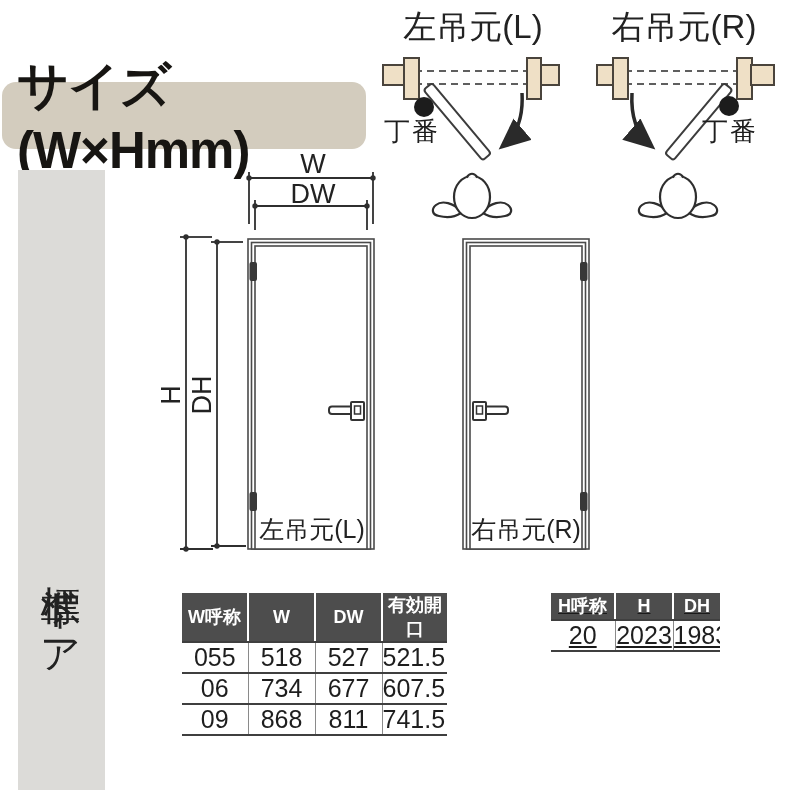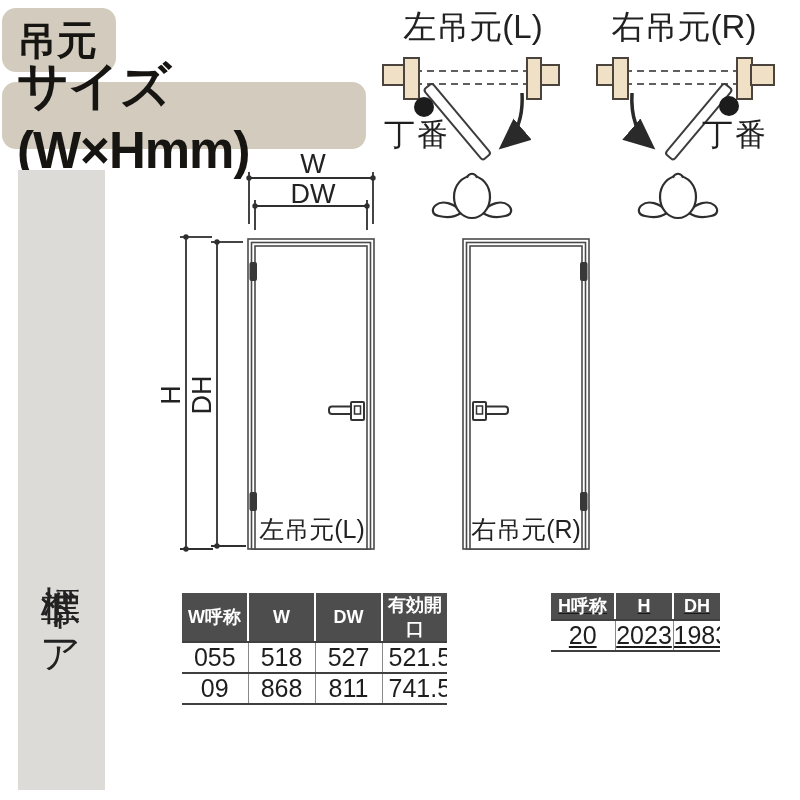--- a/index.html
+++ b/index.html
@@ -23,42 +23,41 @@
   .arrow{fill:none;stroke:#2a2a2a;stroke-width:3.5;}
   .pbody,.phead,.pnose{fill:#fff;stroke:#2e2e2e;stroke-width:2.2;}
   .fr{fill:#fff;stroke:#4a4a4a;stroke-width:1.6;}
   .hinge{fill:#383838;}
   .hw{fill:#fff;stroke:#333;stroke-width:2;}
   .hw2{fill:none;stroke:#333;stroke-width:1.5;}
   .dim line{stroke:#2f2f2f;stroke-width:1.8;}
   .dim circle{fill:#2f2f2f;}
   
   .swing-title{position:absolute;top:5px;width:160px;text-align:center;font-size:33px;font-weight:500;color:#222;}
-  .choban{position:absolute;top:114px;font-size:31px;font-weight:500;color:#1e1e1e;letter-spacing:2px;}
+  .choban{position:absolute;top:114px;font-size:26px;font-weight:500;color:#1e1e1e;letter-spacing:2px;}
   .dimlbl{position:absolute;text-align:center;font-size:27px;color:#222;}
   .rot{transform:rotate(-90deg);display:flex;align-items:center;justify-content:center;height:26px;}
   .door-label{position:absolute;top:513px;width:122px;text-align:center;font-size:25px;color:#222;}
   
   .spec-table{position:absolute;border-collapse:collapse;table-layout:fixed;background:#fff;}
   .spec-table th{background:var(--table-header-bg,#4d4d4d);color:#fff;font-size:18px;font-weight:bold;
                  height:26px;padding:0;border-bottom:2px solid #3f3f3f;overflow:hidden;}
   .spec-table th + th{border-left:2px solid #fff;}
   .spec-table td{font-size:25px;color:#1e1e1e;text-align:center;height:27px;padding:0;
                  border-bottom:2px solid #3f3f3f;overflow:hidden;}
   .spec-table td + td{border-left:1.5px solid #8a8a8a;}
-  .spec-table td.open{text-align:left;padding-left:6px;}
+  .spec-table td.open{text-align:left;padding-left:0;}
   #w-table{left:182px;top:593px;width:265px;}
   #h-table{left:551px;top:593px;width:169px;text-decoration:underline;}
 </style>
 </head>
 <body>
 
 <div class="canvas">
 
-  <div class="pill" id="pill-hinge">吊元</div>
   <div class="pill" id="pill-size">サイズ(W×Hmm)</div>
 
   <div class="sidebar">
     <div class="sidebar-text">標準ドア</div>
   </div>
 
   <svg class="art" width="800" height="800" viewBox="0 0 800 800">
     <defs>
       <marker id="ah" markerWidth="10" markerHeight="10" refX="7" refY="4" orient="auto">
         <path d="M0,0 L9,4 L0,8 z" fill="#2a2a2a"></path>
@@ -184,20 +183,26 @@
       </tr>
     </thead>
     <tbody>
       <tr>
         <td>055</td>
         <td>518</td>
         <td>527</td>
         <td class="open">521.5</td>
       </tr>
       <tr>
+        <td>06</td>
+        <td>734</td>
+        <td>677</td>
+        <td class="open">607.5</td>
+      </tr>
+      <tr>
         <td>09</td>
         <td>868</td>
         <td>811</td>
         <td class="open">741.5</td>
       </tr>
     </tbody>
   </table>
 
   <table class="spec-table" id="h-table">
     <colgroup>

